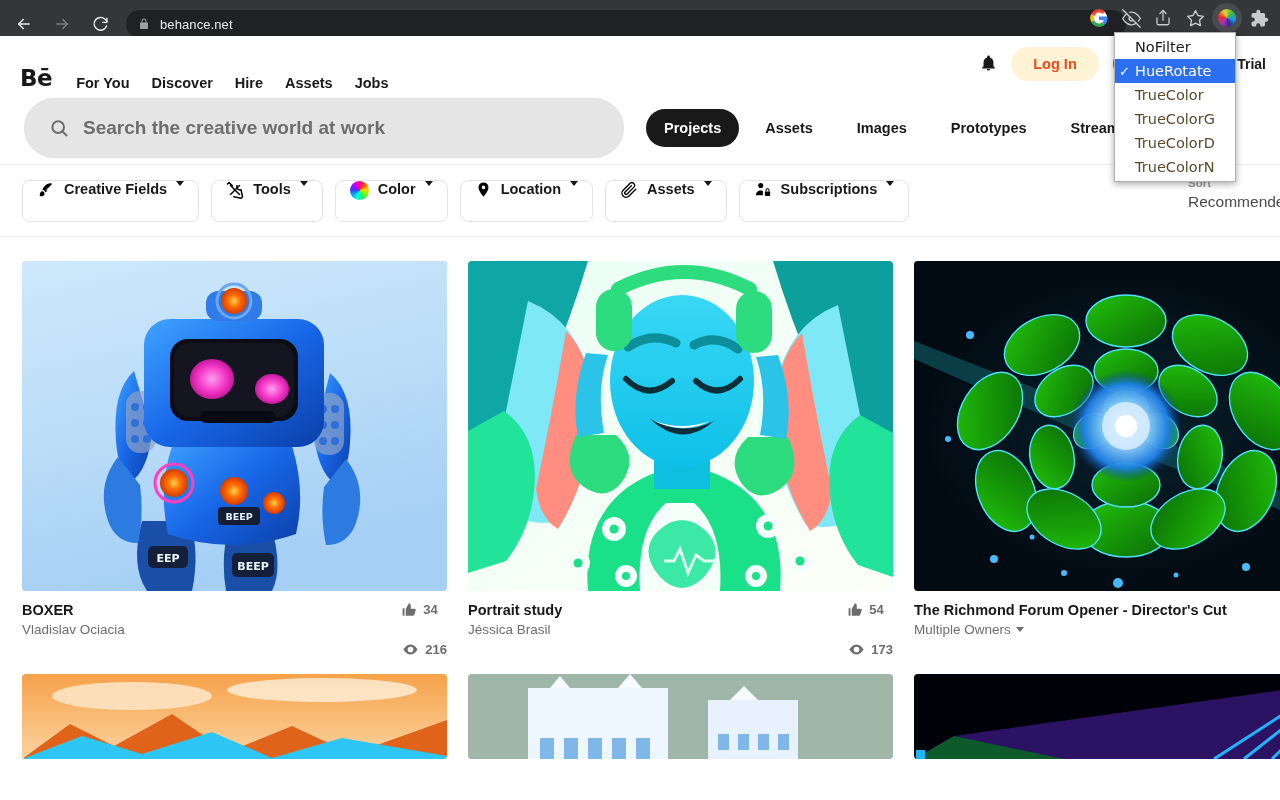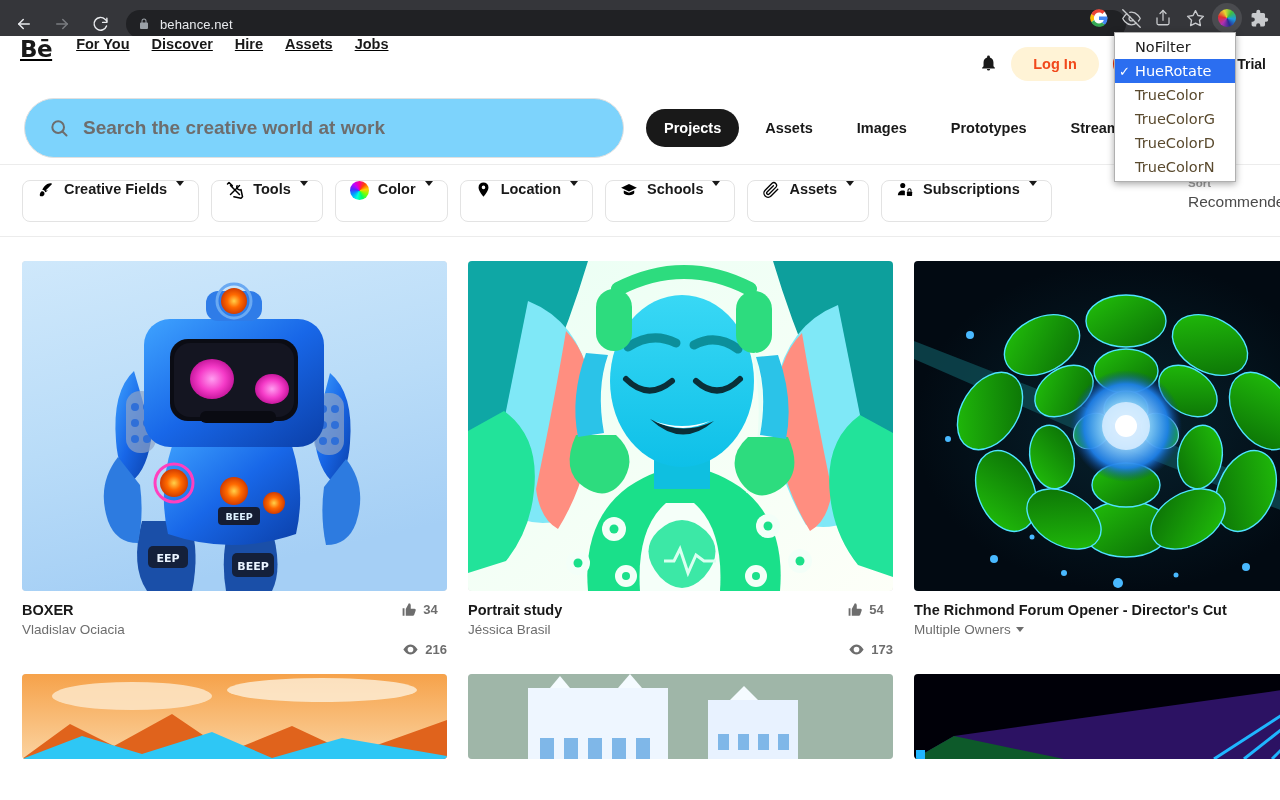--- a/index.html
+++ b/index.html
@@ -85,24 +85,23 @@
   #page {
     position: absolute; top: 36px; left: 0;
     width: 1280px; height: 764px;
     background: #fff;
     overflow: hidden;
   }
 
   
   #site-header {
     height: 55px;
-    display: flex; align-items: flex-start;
+    display: flex; align-items: flex-end;
     padding: 0 20px;
     position: relative;
-    text-decoration: underline;
   }
   #logo {
     font-size: 23px; font-weight: 700; color: #191919;
     letter-spacing: -.5px; margin-right: 24px;
     font-family: "DejaVu Sans", sans-serif;
   }
   .nav-link {
     font-size: 14.5px; font-weight: 600; color: #191919;
     margin-right: 22px; white-space: nowrap;
   }
@@ -139,21 +138,21 @@
     display: flex; align-items: center;
     padding: 0 0 0 24px;
     position: relative;
   }
   #search-box {
     width: 600px; height: 60px;
     border: 1px solid #e0e0e0;
     border-radius: 30px;
     display: flex; align-items: center;
     padding: 0 24px;
-    background: #7dd3fc;
+    background: #e5e5e5;
   }
   #search-box .mag { color: #6d6d6d; margin-right: 14px; display:flex; }
   #search-input {
     border: 0; outline: 0;
     font-size: 19px; font-weight: 700;
     color: #6d6d6d;
     width: 100%;
     background: transparent;
     font-family: "Liberation Sans", sans-serif;
   }
@@ -427,30 +426,20 @@
     <div class="chip">
       <span class="ci">
         <svg width="17" height="17" viewBox="0 0 24 24" fill="currentColor">
             <path d="M12 2a7 7 0 0 0-7 7c0 5.2 7 13 7 13s7-7.8 7-13a7 7 0 0 0-7-7zm0 9.5A2.5 2.5 0 1 1 12 6.5a2.5 2.5 0 0 1 0 5z"></path>
           </svg>
       </span>
       <span class="clabel">Location</span>
       <span class="caret"></span>
     </div>
 
-    <div class="chip">
-      <span class="ci">
-        <svg width="18" height="18" viewBox="0 0 24 24" fill="currentColor">
-            <path d="M12 4L1.5 9 12 14l10.5-5L12 4z"></path>
-            <path d="M5 12.5V16c0 1.5 3.1 3 7 3s7-1.5 7-3v-3.5l-7 3.3-7-3.3z"></path>
-          </svg>
-      </span>
-      <span class="clabel">Schools</span>
-      <span class="caret"></span>
-    </div>
 
     <div class="chip">
       <span class="ci">
         <svg width="18" height="18" viewBox="0 0 24 24" fill="none" stroke="currentColor" stroke-width="1.8" stroke-linecap="round">
             <path d="M21 11l-9 9a5.5 5.5 0 0 1-7.8-7.8l9.2-9.2a3.7 3.7 0 0 1 5.2 5.2l-9.1 9.2a1.9 1.9 0 0 1-2.7-2.7l8.4-8.4"></path>
           </svg>
       </span>
       <span class="clabel">Assets</span>
       <span class="caret"></span>
     </div>

